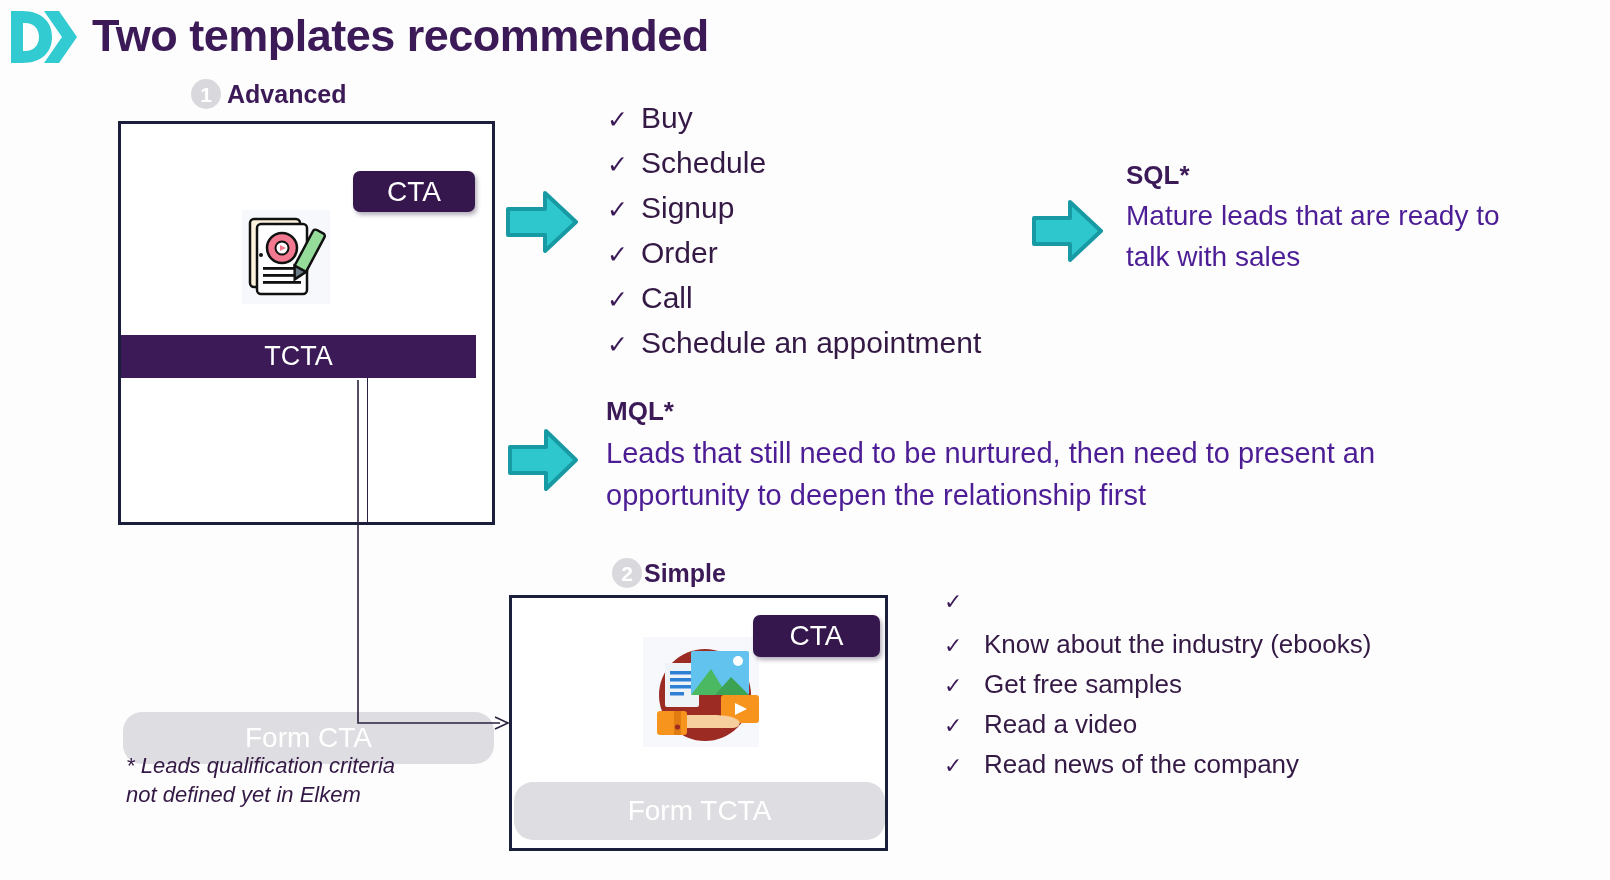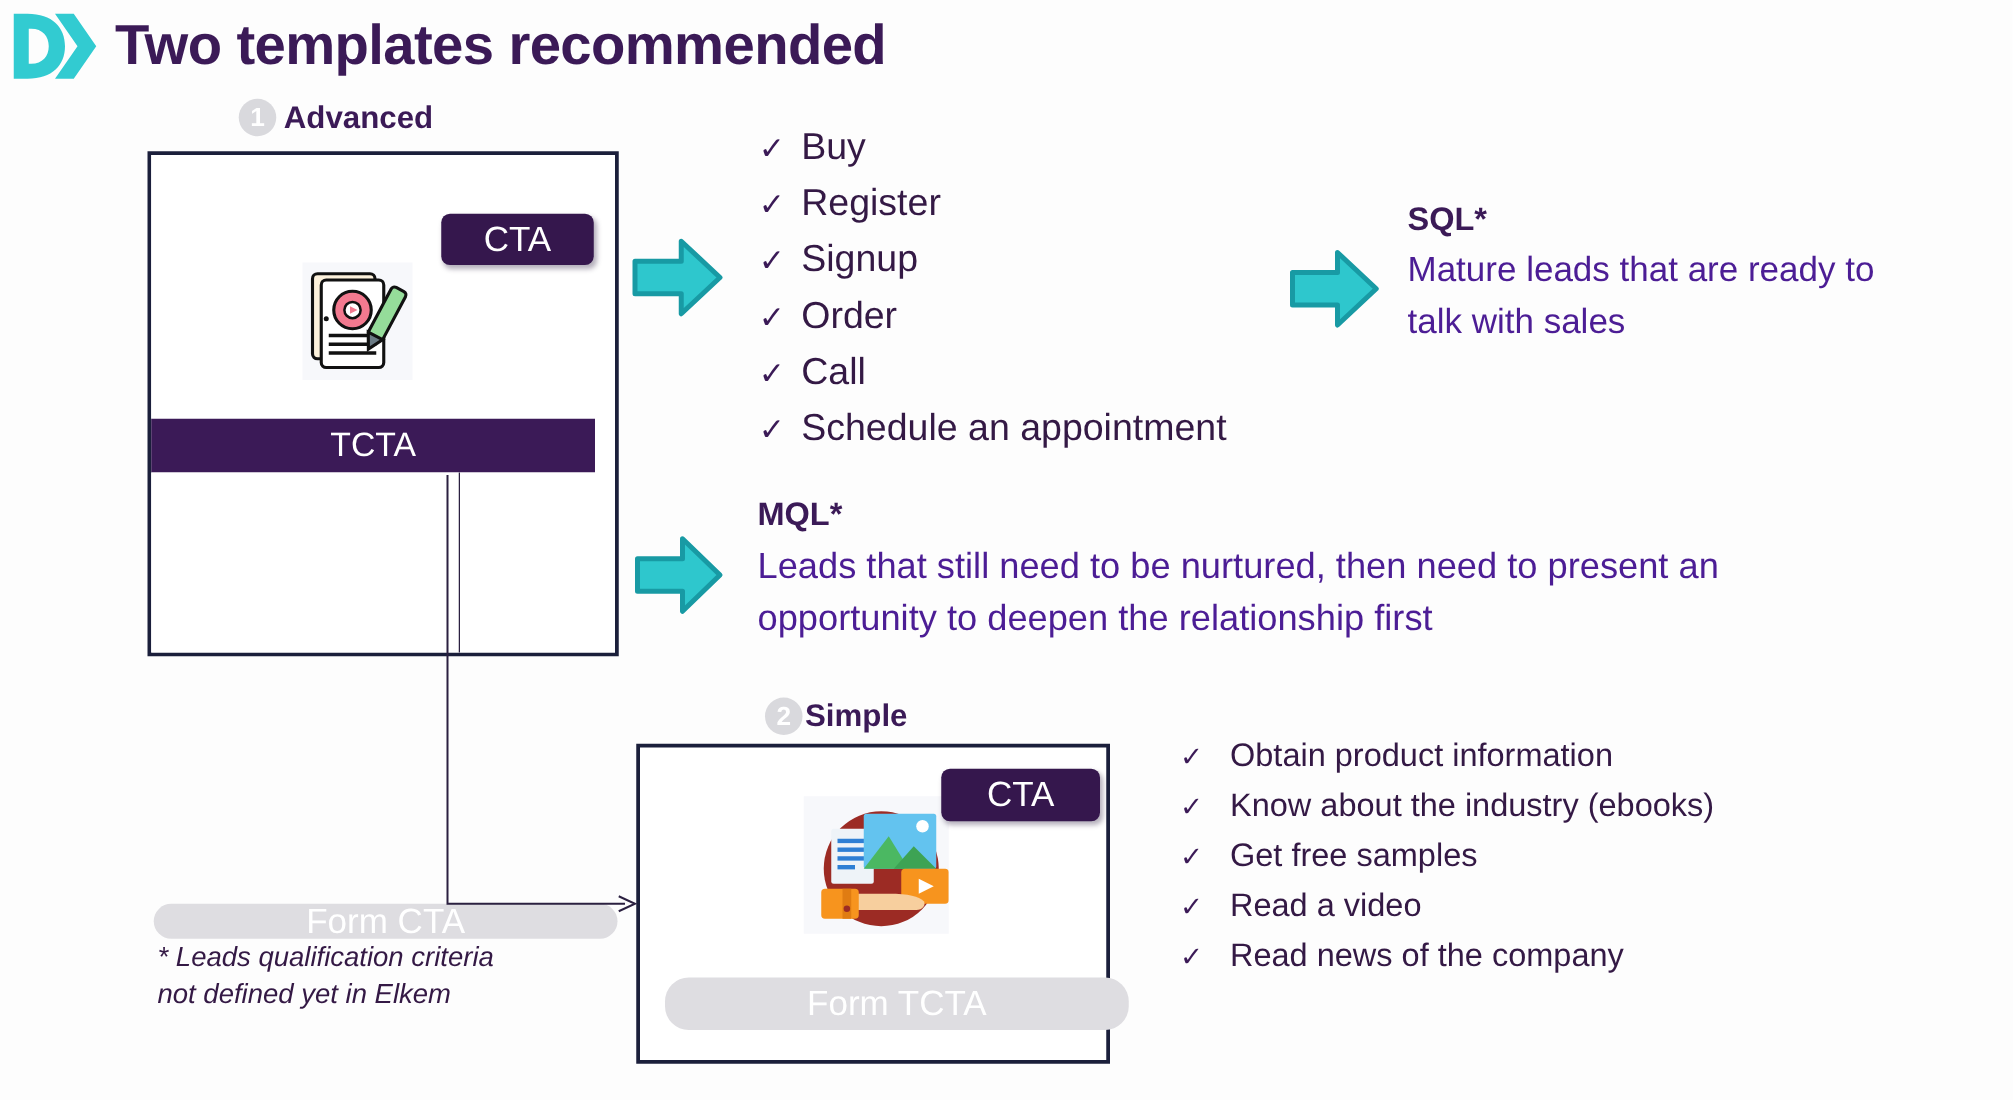--- a/index.html
+++ b/index.html
@@ -147,28 +147,28 @@
     color: #ffffff;
     border-radius: 19px;
     font-size: 28px;
     display: flex;
     align-items: center;
     justify-content: center;
   }
   #form-cta {
     left: 2px;
     width: 371px;
-    top: 345px;
-    height: 28px;
+    top: 334px;
+    height: 52px;
   }
   #form-tcta {
-    left: 20px;
+    left: 2px;
     width: 371px;
     top: 184px;
-    height: 42px;
+    height: 58px;
   }
 
   
   .hero-icon {
     position: absolute;
     background: #f7f8fb;
   }
   #icon-doc-video {
     left: 121px;
     top: 86px;
@@ -345,21 +345,21 @@
     </svg>
   </div>
 
   <div class="bullets" id="bullets-advanced">
     <div class="bullet-row">
       <span class="check">✓</span>
       <span class="bullet-text">Buy</span>
     </div>
     <div class="bullet-row">
       <span class="check">✓</span>
-      <span class="bullet-text">Register</span>
+      <span class="bullet-text">Schedule</span>
     </div>
     <div class="bullet-row">
       <span class="check">✓</span>
       <span class="bullet-text">Signup</span>
     </div>
     <div class="bullet-row">
       <span class="check">✓</span>
       <span class="bullet-text">Order</span>
     </div>
     <div class="bullet-row">
@@ -378,21 +378,20 @@
   </div>
 
   <div class="lead" id="lead-mql">
     <div class="lead-title">MQL*</div>
     <div class="lead-desc">Leads that still need to be nurtured, then need to present an opportunity to deepen the relationship first</div>
   </div>
 
   <div class="bullets" id="bullets-simple">
     <div class="bullet-row">
       <span class="check">✓</span>
-      <span class="bullet-text">Obtain  product information</span>
     </div>
     <div class="bullet-row">
       <span class="check">✓</span>
       <span class="bullet-text">Know about the industry (ebooks)</span>
     </div>
     <div class="bullet-row">
       <span class="check">✓</span>
       <span class="bullet-text">Get free samples</span>
     </div>
     <div class="bullet-row">

